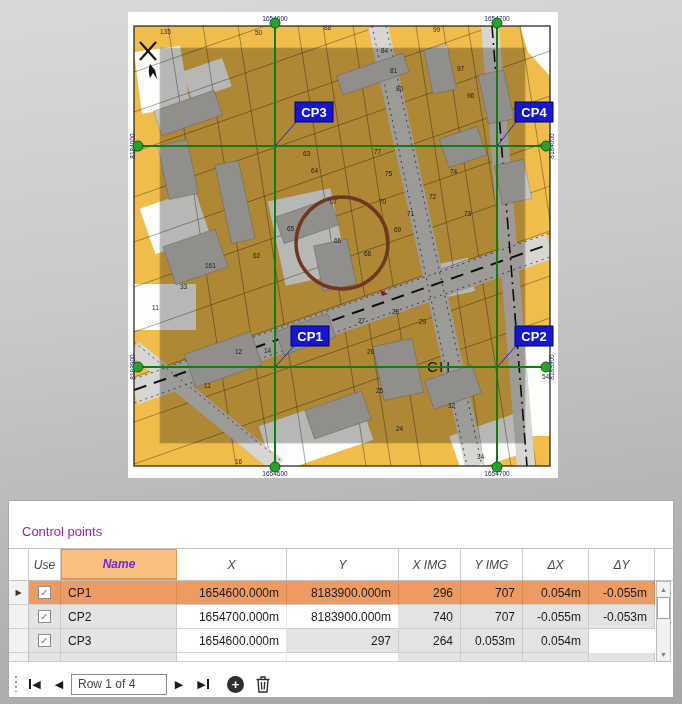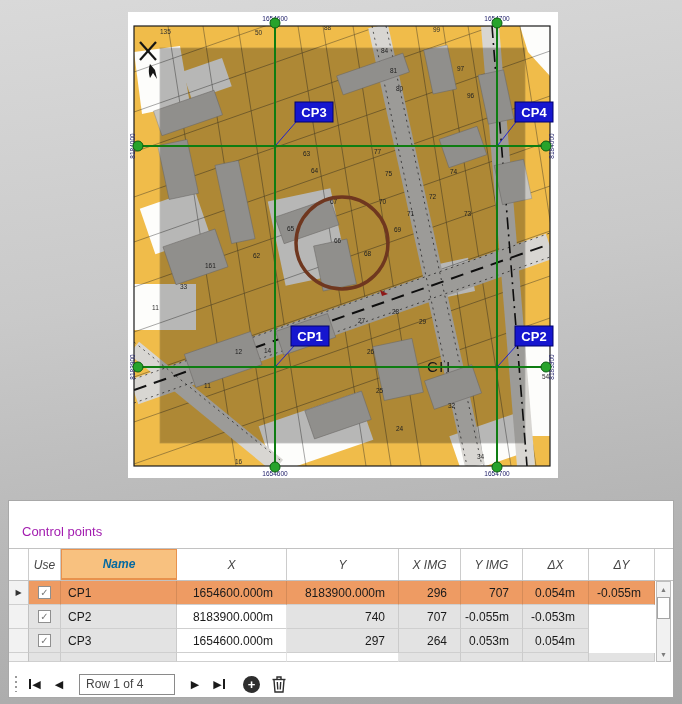--- a/index.html
+++ b/index.html
@@ -20,35 +20,35 @@
   .cp-title { position:absolute; left:13px; top:23px; font-size:13px; color:#a21caf; }
 
   .grid-area { position:absolute; left:0; top:47px; width:664px; }
   .hdr {
     display:grid; grid-template-columns:20px 32px 116px 110px 112px 62px 62px 66px 66px 1fr;
     height:33px; border-top:1px solid #c2c2c2; border-bottom:1px solid #c2c2c2; background:#fff;
   }
   .hcell { display:flex; align-items:center; justify-content:center; font-size:12px; color:#444;
            border-right:1px solid #cccccc; background:#fff;font-style:italic; }
   .hcell:last-child { border-right:none; }
-  .hcell.name-h { background:#f8c17f; font-weight:bold; color:#0369a1;
+  .hcell.name-h { background:#f8c17f; font-weight:bold; color:#6d28d9;
                   border:1px solid #e8924d; border-bottom:2px solid #e8924d;text-align:center; }
 
   .trow { display:grid; grid-template-columns:20px 32px 116px 110px 112px 62px 62px 66px 66px;
           height:24px; width:646px; }
   .trow.sliver { height:9px; overflow:hidden; }
   .tcell { display:flex; align-items:center; font-size:12px; color:#1a1a1a;
            border-right:1px solid rgba(0,0,0,0.10); border-bottom:1px solid #cfcfcf;
            background:#e3e3e3; }
   .tcell.white { background:#ffffff; }
   .tcell.ind { background:#f2f2f2; border-right:1px solid #c2c2c2; justify-content:center;
                font-size:8px; color:#333; }
   .tcell.ckcell { justify-content:center; }
   .tcell.namec { padding-left:7px; }
-  .tcell.numc { justify-content:flex-end; padding-right:13px; }
+  .tcell.numc { justify-content:flex-end; padding-right:7px; }
   .trow.selected .tcell { background:#ee9b63; }
   .trow.selected .tcell.ind { background:#f2f2f2; }
 
   .cbx { width:13px; height:13px; background:#fff; border:1px solid #8f8f8f;
          display:flex; align-items:center; justify-content:center;
          font-size:10px; color:#7a7a7a; line-height:1; }
 
   
   .vscroll { position:absolute; right:2px; top:80px; width:15px; height:81px;
              background:#f1f1f1; border:1px solid #bdbdbd; }
@@ -59,21 +59,21 @@
   .sthumb { position:absolute; left:0; top:15px; width:13px; height:22px;
             background:#ffffff; border:1px solid #a5a5a5; }
 
   
   .navigator { position:absolute; left:4px; top:170px; height:26px; display:flex; align-items:center; }
   .grip { width:2px; height:16px; margin:0 6px 0 2px;
           background:repeating-linear-gradient(#9a9a9a 0 2px, transparent 2px 5px); }
   .nb { width:24px; height:20px; display:flex; align-items:center; justify-content:center;
         color:#1a1a1a; font-size:11px; background:transparent; border:none; gap:1px; }
   .nb .bar { width:2px; height:10px; background:#1a1a1a; }
-  .rowbox { width:96px; height:21px; background:#fff; border:1px solid #8a8a8a; margin:0 8px;
+  .rowbox { width:96px; height:21px; background:#fff; border:1px solid #8a8a8a; margin:0 0;
             display:flex; align-items:center; padding-left:6px; font-size:12px; color:#444; }
   .addbtn { width:17px; height:17px; border-radius:50%; background:#2e2e2e; color:#fff;
             font-size:13px; font-weight:bold; display:flex; align-items:center; justify-content:center;
             line-height:1; margin-left:12px; }
   .trashbtn { margin-left:12px; display:flex; align-items:center; }
 </style>
 </head>
 <body>
 
 <div class="map-panel">
@@ -302,20 +302,21 @@
       <div class="tcell numc">0.054m</div>
       <div class="tcell numc">-0.055m</div>
     </div>
 
     <div class="trow">
       <div class="tcell ind"></div>
       <div class="tcell ckcell">
           <div class="cbx">✓</div>
         </div>
       <div class="tcell namec">CP2</div>
+      <div class="tcell numc white">1654700.000m</div>
       <div class="tcell numc white">8183900.000m</div>
       <div class="tcell numc">740</div>
       <div class="tcell numc">707</div>
       <div class="tcell numc">-0.055m</div>
       <div class="tcell numc">-0.053m</div>
     </div>
 
     <div class="trow">
       <div class="tcell ind"></div>
       <div class="tcell ckcell">

